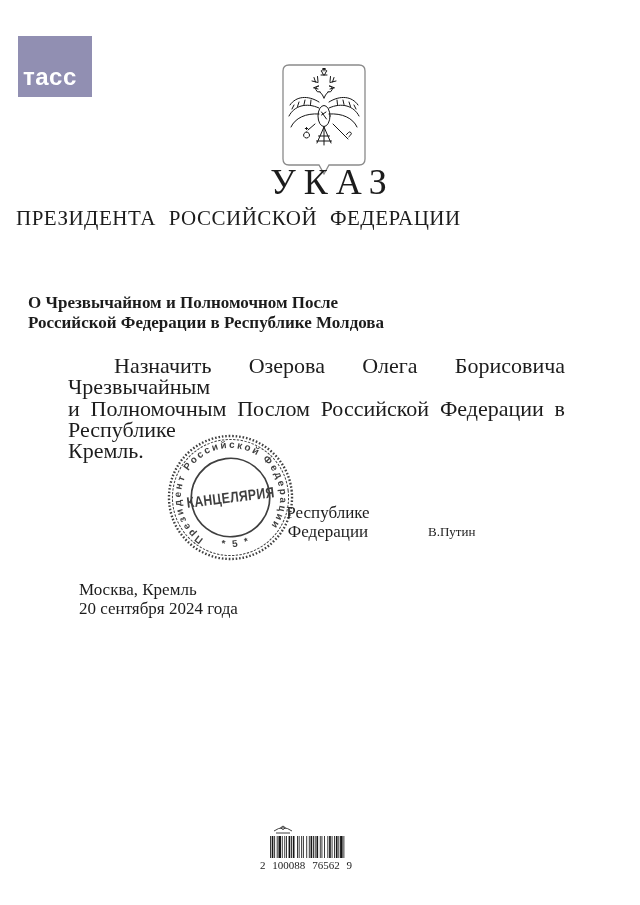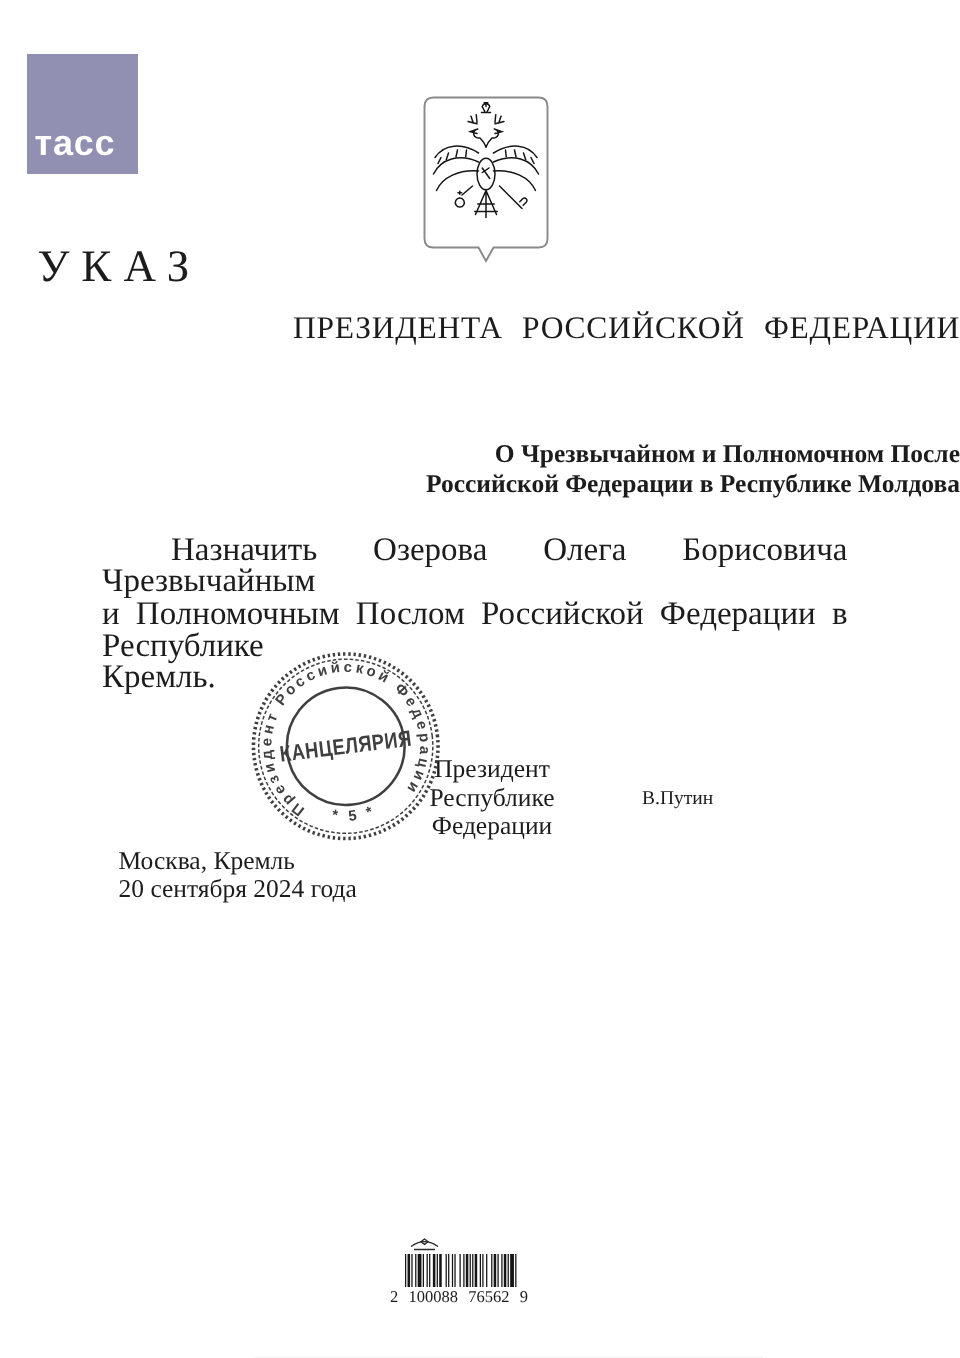--- a/index.html
+++ b/index.html
@@ -8,45 +8,45 @@
     width:640px;height:905px;
     background:#ffffff;
     margin:0 auto;
     overflow:hidden;
     font-family:"Liberation Serif", serif;
     color:#1c1c1c;
   }
   
   .tass-logo{
     position:absolute;left:18px;top:36px;
-    width:74px;height:80px;
+    width:74px;height:61px;
     background:#918fb2;
     display:flex;align-items:flex-end;
     padding:10px 0 8px 5px;box-sizing:border-box;
   }
   .tass-logo span{
     font-family:"Liberation Sans", sans-serif;
     font-weight:bold;font-size:24px;line-height:1;
     letter-spacing:0.5px;color:#ffffff;
   }
   
   .arms{position:absolute;left:282px;top:63px;width:84px;height:118px;}
   
   .title{
     position:absolute;left:0;right:0;top:161px;
-    text-align:left;font-size:30px;letter-spacing:8px;padding-left:25px;
+    text-align:center;font-size:36px;letter-spacing:8px;padding-left:25px;
     font-weight:400;
   }
   .subtitle{
     position:absolute;left:16px;right:0;top:206px;
-    text-align:right;font-size:21px;letter-spacing:0.5px;word-spacing:7px;
+    text-align:left;font-size:21px;letter-spacing:0.5px;word-spacing:7px;
   }
   .subject{
     position:absolute;left:0;right:0;top:293px;
-    text-align:right;font-weight:bold;font-size:17px;line-height:19.5px;
+    text-align:left;font-weight:bold;font-size:17px;line-height:19.5px;padding-left:28px;
   }
   
   .body-par{
     position:absolute;left:68px;top:355px;width:497px;
     font-size:22px;line-height:21.3px;
   }
   .jline{text-align:justify;text-align-last:justify;}
   .jline.first{text-indent:46px;}
   
   .sig-post{
@@ -67,21 +67,21 @@
   .stamp .bottom-text{
     font-family:"Liberation Sans", sans-serif;
     font-size:10px;font-weight:bold;letter-spacing:2.5px;
   }
   .stamp .center-text{
     font-family:"Liberation Sans", sans-serif;
     font-size:15px;font-weight:bold;letter-spacing:0.4px;
   }
   
   .footer-block{
-    position:absolute;left:79px;top:564px;
+    position:absolute;left:79px;top:580px;
     font-size:17px;line-height:19.3px;
   }
   
   .barcode{position:absolute;left:258px;top:824px;width:100px;}
   .barcode .mini-emblem{display:block;margin-left:14px;width:22px;height:11px;}
   .barcode .bars{display:block;margin-left:12px;margin-top:1px;width:76px;height:22px;}
   .barcode .bars rect{fill:#161616;}
   .barcode .digits{
     display:flex;justify-content:space-between;
     width:92px;margin-left:2px;margin-top:1px;
@@ -133,21 +133,20 @@
     <div>Российской Федерации в Республике Молдова</div>
   </div>
 
   <div class="body-par">
     <div class="jline first">Назначить Озерова Олега Борисовича Чрезвычайным</div>
     <div class="jline">и Полномочным Послом Российской Федерации в Республике</div>
     <div>Кремль.</div>
   </div>
 
   <div class="sig-post">
-    <div>Президент</div>
     <div>Республике Федерации</div>
   </div>
   <div class="sig-name">В.Путин</div>
 
   <svg class="stamp" viewBox="-65 -65 130 130">
     <defs>
       <path id="ringPath" d="M -32.1 38.3 A 50 50 0 1 1 32.1 38.3" fill="none"></path>
       <path id="bottomPath" d="M -22 45 A 50 50 0 0 0 22 45" fill="none"></path>
     </defs>
     <circle cx="0" cy="0" r="62" fill="none" stroke="#2b2b2b" stroke-width="2.4" stroke-dasharray="1.6 1.9"></circle>

